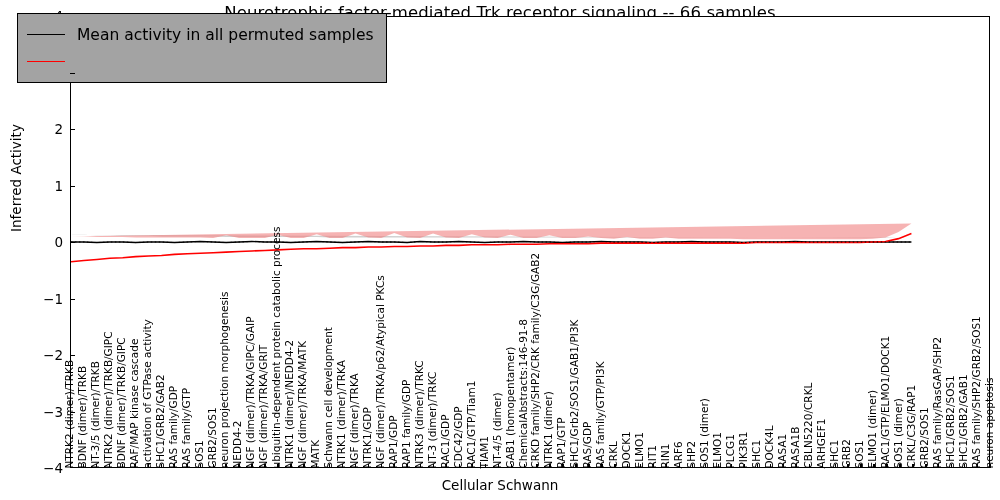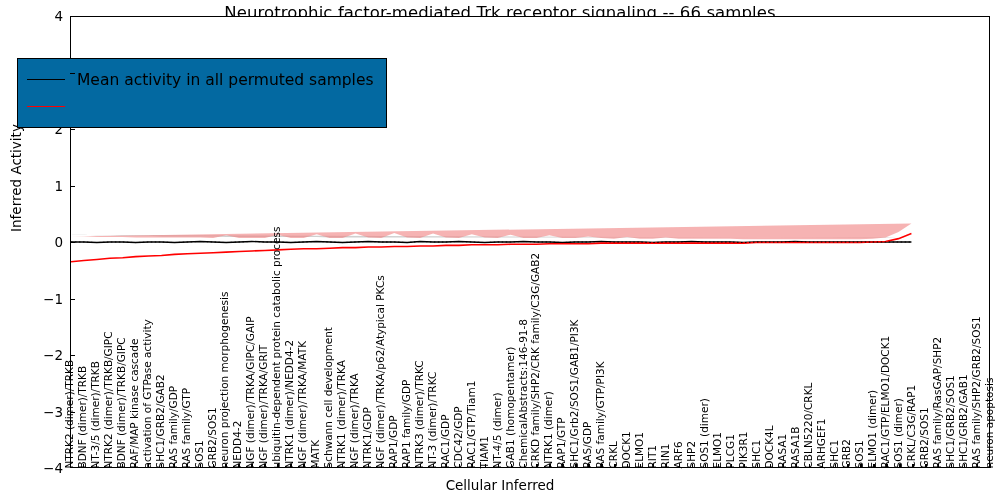--- a/index.html
+++ b/index.html
@@ -28,34 +28,34 @@
   #plot{position:absolute;left:0;top:0;width:100%;height:100%;}
 
   
   #xlabels{position:absolute;left:70px;top:468px;width:920px;height:0;}
   .xl{position:absolute;bottom:0;transform-origin:left bottom;
       transform:rotate(-90deg);white-space:nowrap;font-size:10.5px;
       line-height:10.5px;}
 
   
   #legend{position:absolute;left:17px;top:13px;
-          border:1.3px solid #000;background:#0369a1;padding:7px 12px 7px 9px;margin-top:45px;}
+          border:1.3px solid #000;background:#a3a3a3;padding:7px 12px 7px 9px;}
   .lgrow{display:flex;align-items:center;height:27px;}
   .lgline{width:38px;height:0;border-top:1.7px solid #000;margin-right:12px;}
   .lgline.red{border-top-color:#ff0000;}
   .lgtxt{font-size:15.5px;}
 </style>
 </head>
 <body>
 
 <div id="figure">
 
   <div id="title">Neurotrophic factor-mediated Trk receptor signaling -- 66 samples</div>
   <div id="ylabel">Inferred Activity</div>
-  <div id="xlabel">Cellular Inferred</div>
+  <div id="xlabel">Cellular Schwann</div>
 
   <div id="yticks">
       <div class="ytick" style="top: 16px; right: 937px;">4</div>
       <div class="ytick" style="top: 72.5px; right: 937px;">3</div>
       <div class="ytick" style="top: 129px; right: 937px;">2</div>
       <div class="ytick" style="top: 185.5px; right: 937px;">1</div>
       <div class="ytick" style="top: 242px; right: 937px;">0</div>
       <div class="ytick" style="top: 298.5px; right: 937px;">−1</div>
       <div class="ytick" style="top: 355px; right: 937px;">−2</div>
       <div class="ytick" style="top: 411.5px; right: 937px;">−3</div>

